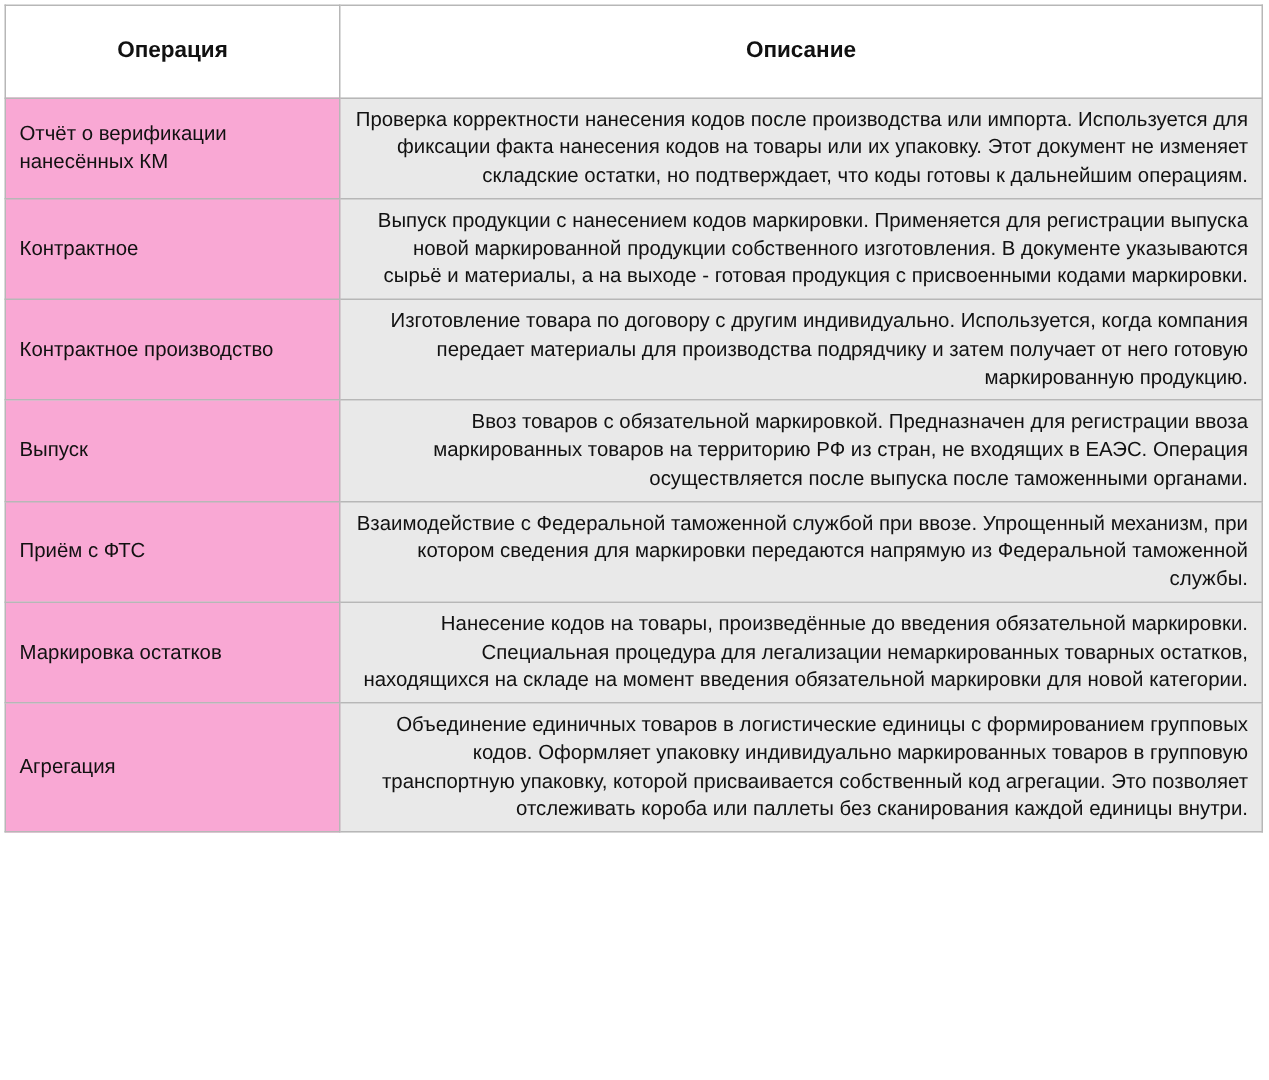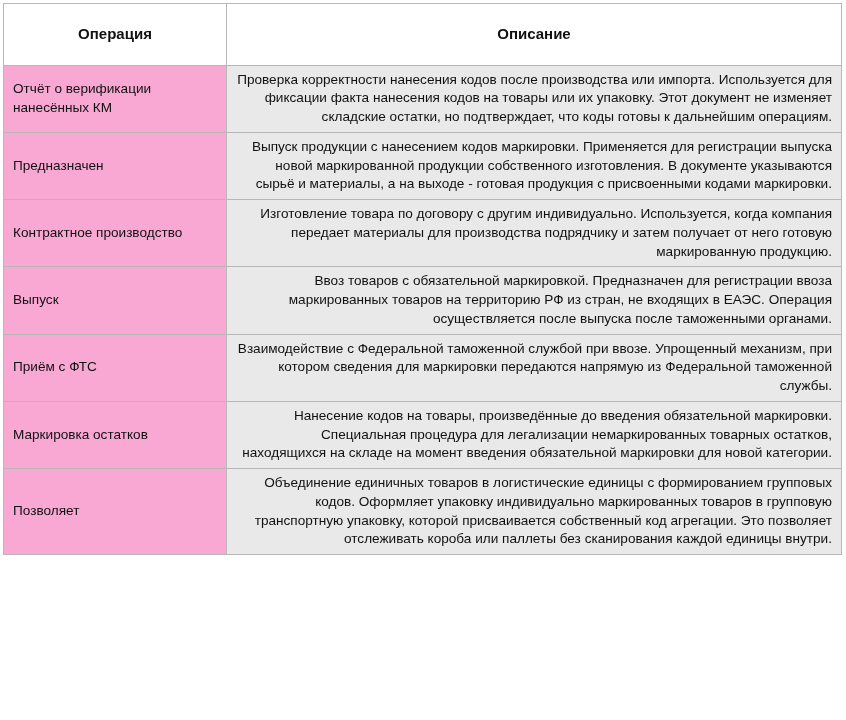--- a/index.html
+++ b/index.html
@@ -59,37 +59,37 @@
       <th>Операция</th>
       <th>Описание</th>
     </tr>
   </thead>
   <tbody id="rows">
       <tr>
         <td class="op-cell">Отчёт о верификации нанесённых КМ</td>
         <td class="desc-cell">Проверка корректности  нанесения кодов после производства или импорта. Используется для фиксации факта нанесения кодов на товары или их упаковку. Этот документ не изменяет складские остатки, но подтверждает, что коды готовы к дальнейшим операциям.</td>
       </tr>
       <tr>
-        <td class="op-cell">Предназначен</td>
+        <td class="op-cell">Контрактное</td>
         <td class="desc-cell">Выпуск продукции с нанесением кодов маркировки. Применяется для регистрации выпуска новой маркированной продукции собственного изготовления. В документе указываются сырьё и материалы, а на выходе - готовая продукция с присвоенными кодами маркировки.</td>
       </tr>
       <tr>
         <td class="op-cell">Контрактное производство</td>
         <td class="desc-cell">Изготовление товара по договору с другим индивидуально. Используется, когда компания передает материалы для производства подрядчику и затем получает от него готовую маркированную продукцию.</td>
       </tr>
       <tr>
         <td class="op-cell">Выпуск</td>
         <td class="desc-cell">Ввоз товаров с обязательной маркировкой. Предназначен для регистрации ввоза маркированных товаров на территорию РФ из стран, не входящих в ЕАЭС. Операция осуществляется после выпуска после таможенными органами.</td>
       </tr>
       <tr>
         <td class="op-cell">Приём с ФТС</td>
         <td class="desc-cell">Взаимодействие с Федеральной таможенной службой при ввозе. Упрощенный механизм, при котором сведения для маркировки передаются напрямую из Федеральной таможенной службы.</td>
       </tr>
       <tr>
         <td class="op-cell">Маркировка остатков</td>
         <td class="desc-cell">Нанесение кодов на товары, произведённые до введения обязательной маркировки. Специальная процедура для легализации немаркированных товарных остатков, находящихся на складе на момент введения обязательной маркировки для новой категории.</td>
       </tr>
       <tr>
-        <td class="op-cell">Позволяет</td>
+        <td class="op-cell">Агрегация</td>
         <td class="desc-cell">Объединение единичных товаров в логистические единицы с формированием групповых кодов. Оформляет упаковку  индивидуально маркированных товаров в групповую транспортную упаковку, которой  присваивается собственный код агрегации. Это позволяет отслеживать короба или паллеты без сканирования каждой единицы внутри.</td>
       </tr>
     </tbody>
 </table>
 
 </body></html>

